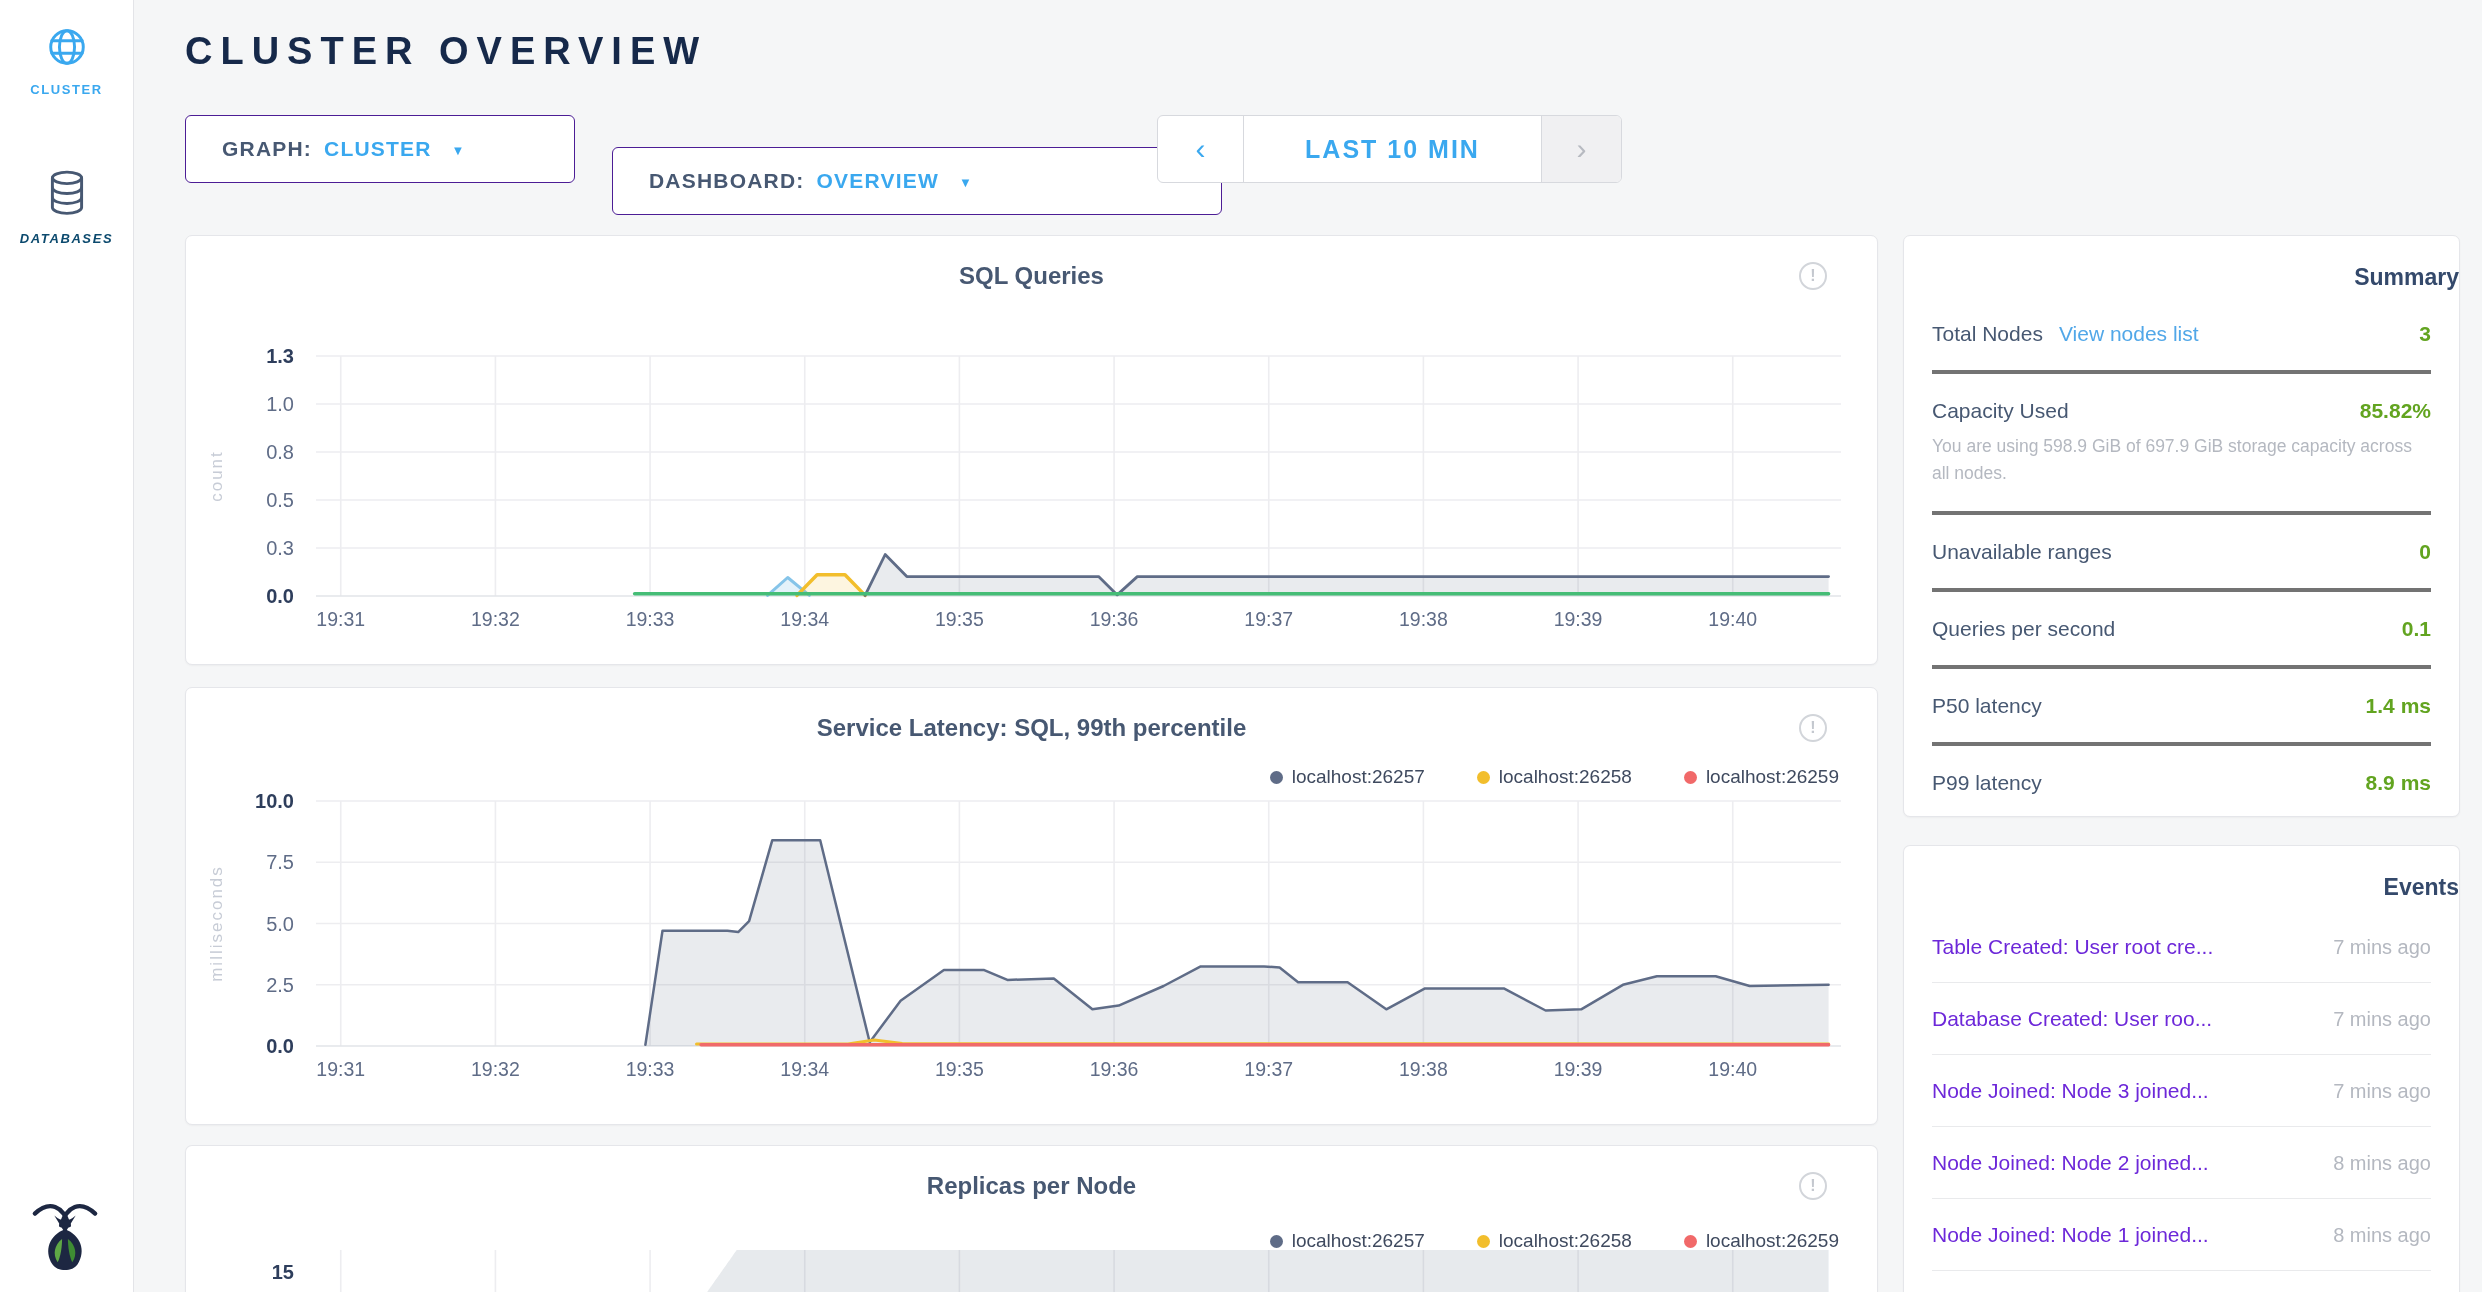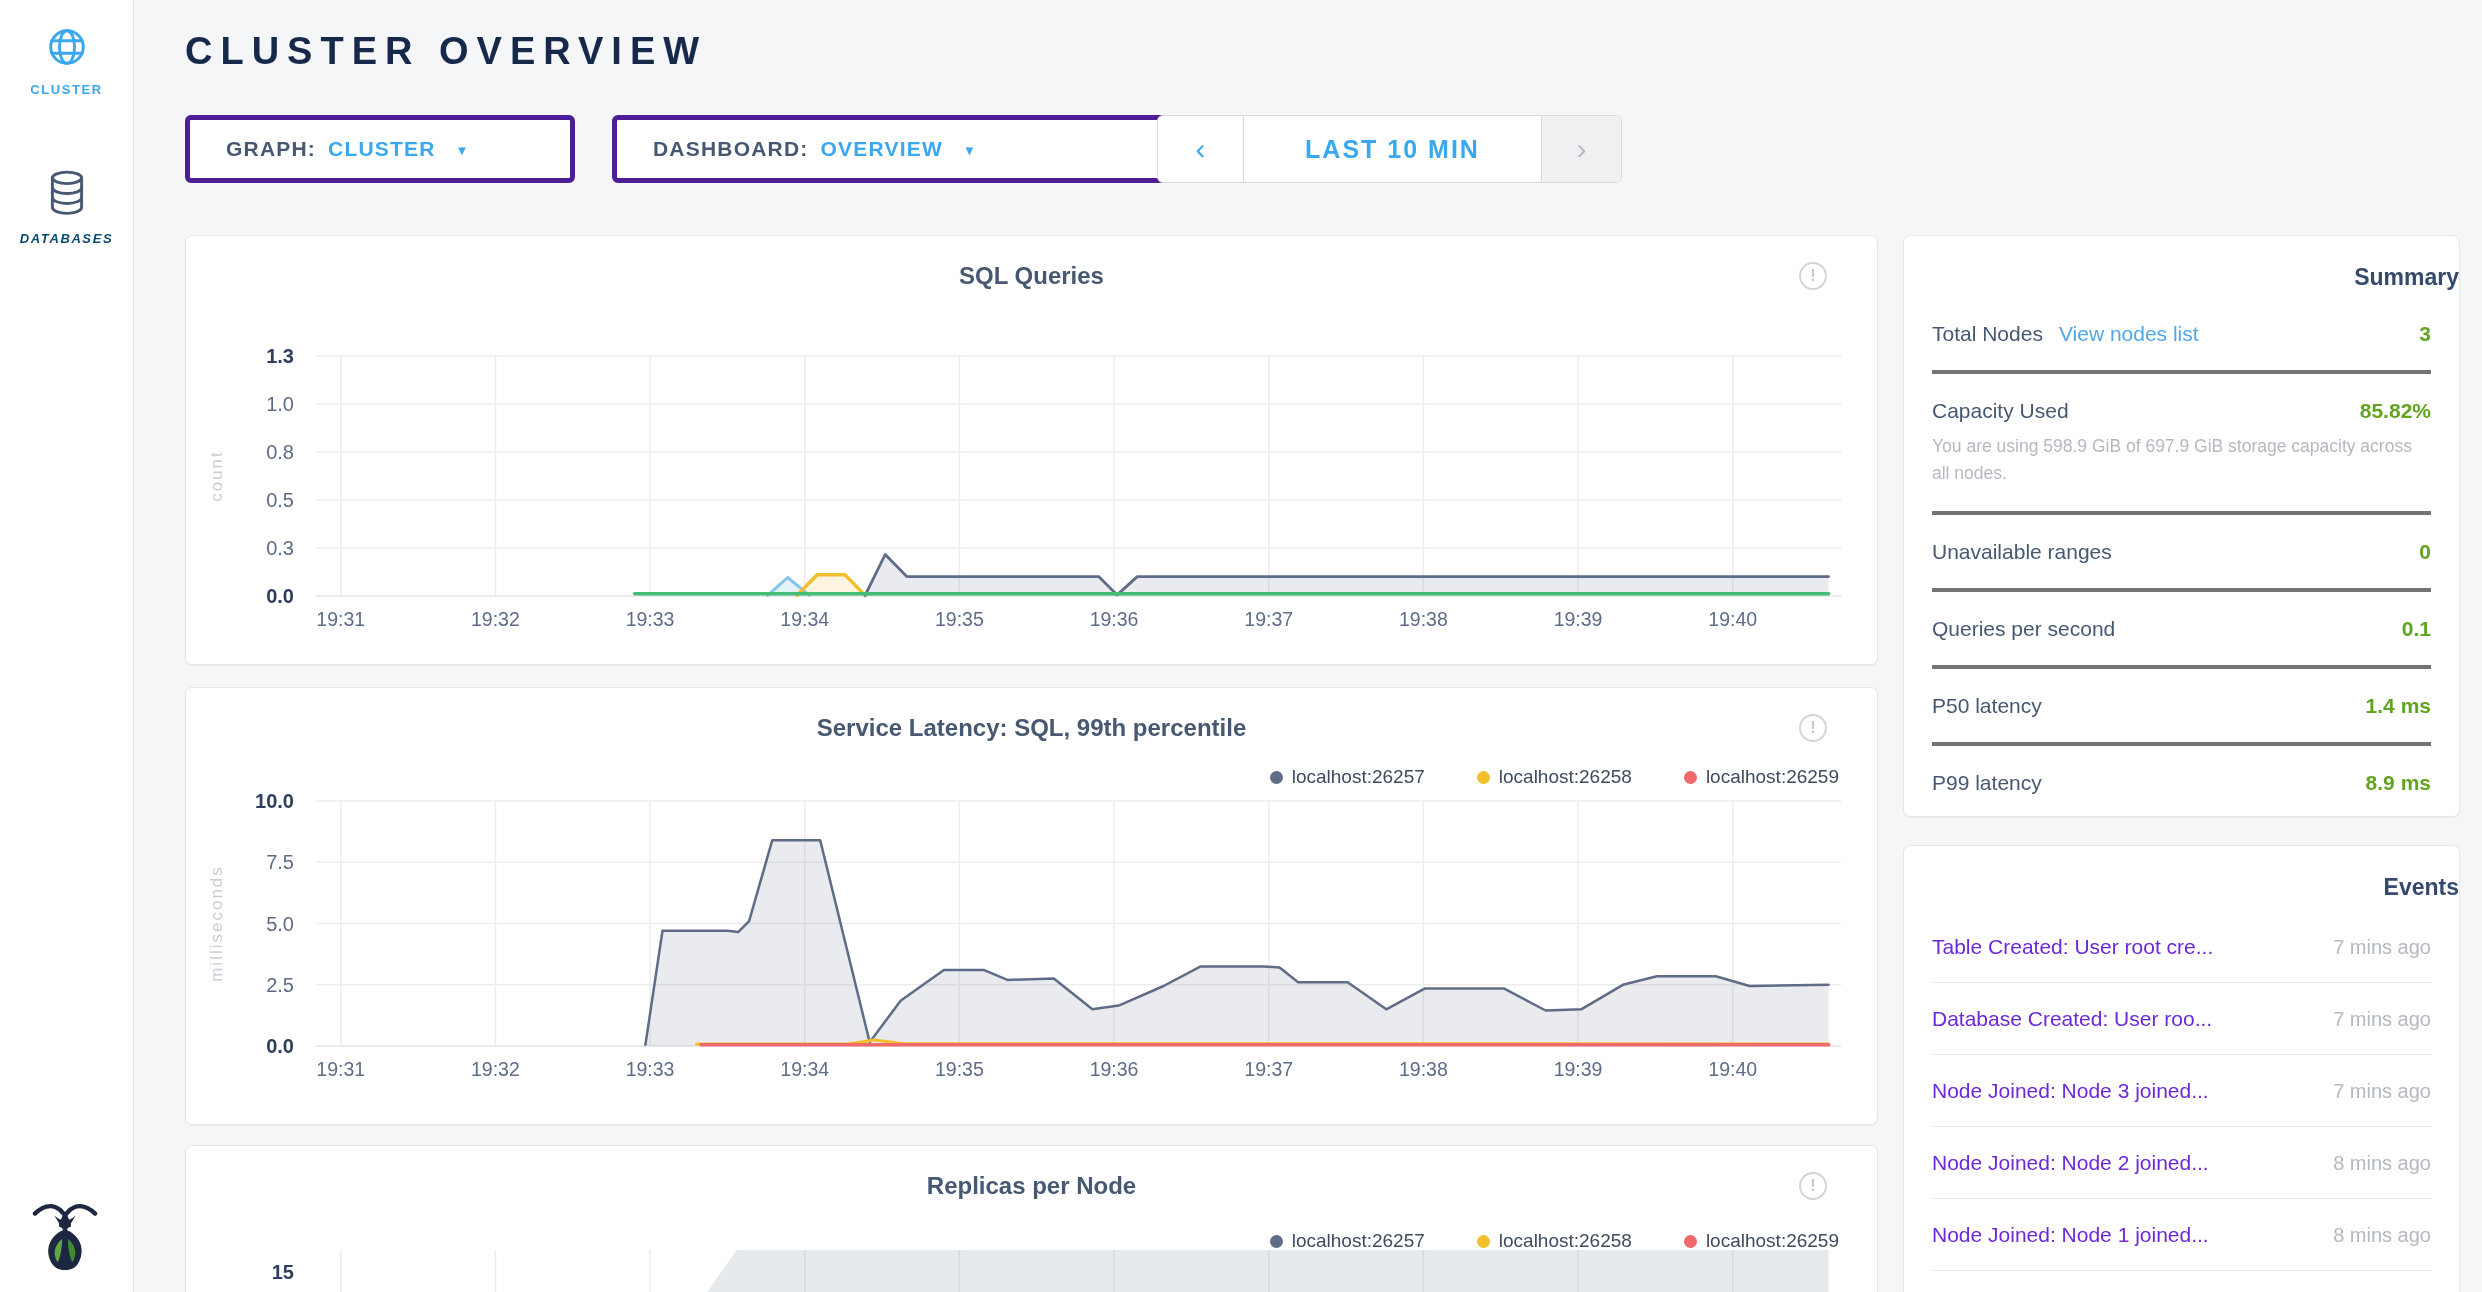--- a/index.html
+++ b/index.html
@@ -23,25 +23,25 @@
   .side-label.blue{color:#3aa8ef;}
   .side-label.slate{color:#0c4a6e;font-style:italic;}
   .side-logo{position:absolute;left:30px;top:1196px;cursor:pointer;}
   
   .page-title{
     position:absolute;left:185px;top:30px;margin:0;
     font-size:38px;font-weight:700;letter-spacing:8px;color:#16294a;
   }
   .ctrl{
     position:absolute;top:115px;height:68px;box-sizing:border-box;
-    background:#fff;border:5px solid #4c1d95;border-radius:6px;
+    background:#fff;border:1px solid #4c1d95;border-radius:6px;
     display:flex;align-items:center;cursor:pointer;
   }
   .ctrl-graph{left:185px;width:390px;padding-left:36px;}
-  .ctrl-dash{left:612px;width:610px;padding-left:36px;}
+  .ctrl-dash{left:612px;width:610px;padding-left:36px;margin-top:32px;}
   .ctrl-label{font-size:21px;font-weight:600;color:#475872;letter-spacing:1.2px;}
   .ctrl-value{font-size:21px;font-weight:700;color:#3aa8ef;letter-spacing:1.2px;margin-left:12px;}
   .caret{font-size:13px;color:#3aa8ef;margin-left:20px;transform:translateY(1px);}
   .timenav{
     position:absolute;left:1157px;top:115px;width:465px;height:68px;box-sizing:border-box;
     background:#fff;border:1px solid #d7d9de;border-radius:6px;
     display:flex;align-items:stretch;overflow:hidden;
   }
   .tn-btn{
     width:85px;display:flex;align-items:center;justify-content:center;

